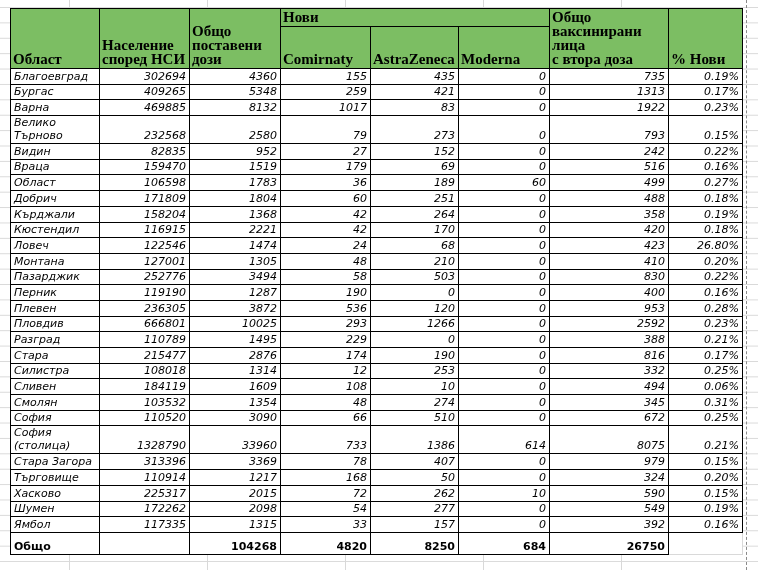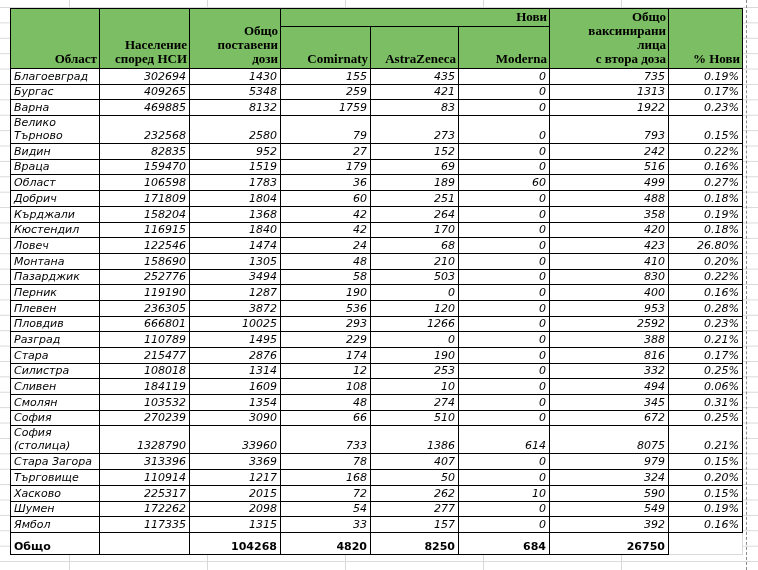--- a/index.html
+++ b/index.html
@@ -38,24 +38,24 @@
     z-index:1;
   }
   table.vax th, table.vax td{
     border:1px solid #000;
     overflow:hidden;
   }
   table.vax th{
     background:var(--header-green,#7cbe63);
     font-family:"Liberation Serif",serif;
     font-weight:bold;
-    font-size:13px;
+    font-size:15px;
     line-height:14px;
     color:#000;
-    text-align:right;
+    text-align:left;
     vertical-align:bottom;
     white-space:pre-line;
     padding:1px 2px 2px 2px;
   }
   th.novi-band{vertical-align:middle;padding:0 2px;}
   tr.hdr-top{height:15px;}
   tr.hdr-bottom{height:42px;}
   table.vax td{
     font-size:11px;
     line-height:13px;
@@ -121,42 +121,42 @@
       <tr class="hdr-bottom">
         <th>Comirnaty</th>
         <th>AstraZeneca</th>
         <th>Moderna</th>
       </tr>
     </thead>
     <tbody>
         <tr>
       <td class="name">Благоевград</td>
       <td class="num">302694</td>
-      <td class="num">1430</td>
+      <td class="num">4360</td>
       <td class="num">155</td>
       <td class="num">435</td>
       <td class="num">0</td>
       <td class="num">735</td>
       <td class="num pct">0.19%</td>
     </tr>
         <tr>
       <td class="name">Бургас</td>
       <td class="num">409265</td>
       <td class="num">5348</td>
       <td class="num">259</td>
       <td class="num">421</td>
       <td class="num">0</td>
       <td class="num">1313</td>
       <td class="num pct">0.17%</td>
     </tr>
         <tr>
       <td class="name">Варна</td>
       <td class="num">469885</td>
       <td class="num">8132</td>
-      <td class="num">1759</td>
+      <td class="num">1017</td>
       <td class="num">83</td>
       <td class="num">0</td>
       <td class="num">1922</td>
       <td class="num pct">0.23%</td>
     </tr>
         <tr>
       <td class="name">Велико Търново</td>
       <td class="num">232568</td>
       <td class="num">2580</td>
       <td class="num">79</td>
@@ -211,40 +211,40 @@
       <td class="num">1368</td>
       <td class="num">42</td>
       <td class="num">264</td>
       <td class="num">0</td>
       <td class="num">358</td>
       <td class="num pct">0.19%</td>
     </tr>
         <tr>
       <td class="name">Кюстендил</td>
       <td class="num">116915</td>
-      <td class="num">1840</td>
+      <td class="num">2221</td>
       <td class="num">42</td>
       <td class="num">170</td>
       <td class="num">0</td>
       <td class="num">420</td>
       <td class="num pct">0.18%</td>
     </tr>
         <tr>
       <td class="name">Ловеч</td>
       <td class="num">122546</td>
       <td class="num">1474</td>
       <td class="num">24</td>
       <td class="num">68</td>
       <td class="num">0</td>
       <td class="num">423</td>
       <td class="num pct">26.80%</td>
     </tr>
         <tr>
       <td class="name">Монтана</td>
-      <td class="num">158690</td>
+      <td class="num">127001</td>
       <td class="num">1305</td>
       <td class="num">48</td>
       <td class="num">210</td>
       <td class="num">0</td>
       <td class="num">410</td>
       <td class="num pct">0.20%</td>
     </tr>
         <tr>
       <td class="name">Пазарджик</td>
       <td class="num">252776</td>
@@ -330,21 +330,21 @@
       <td class="num">103532</td>
       <td class="num">1354</td>
       <td class="num">48</td>
       <td class="num">274</td>
       <td class="num">0</td>
       <td class="num">345</td>
       <td class="num pct">0.31%</td>
     </tr>
         <tr>
       <td class="name">София</td>
-      <td class="num">270239</td>
+      <td class="num">110520</td>
       <td class="num">3090</td>
       <td class="num">66</td>
       <td class="num">510</td>
       <td class="num">0</td>
       <td class="num">672</td>
       <td class="num pct">0.25%</td>
     </tr>
         <tr>
       <td class="name">София (столица)</td>
       <td class="num">1328790</td>

